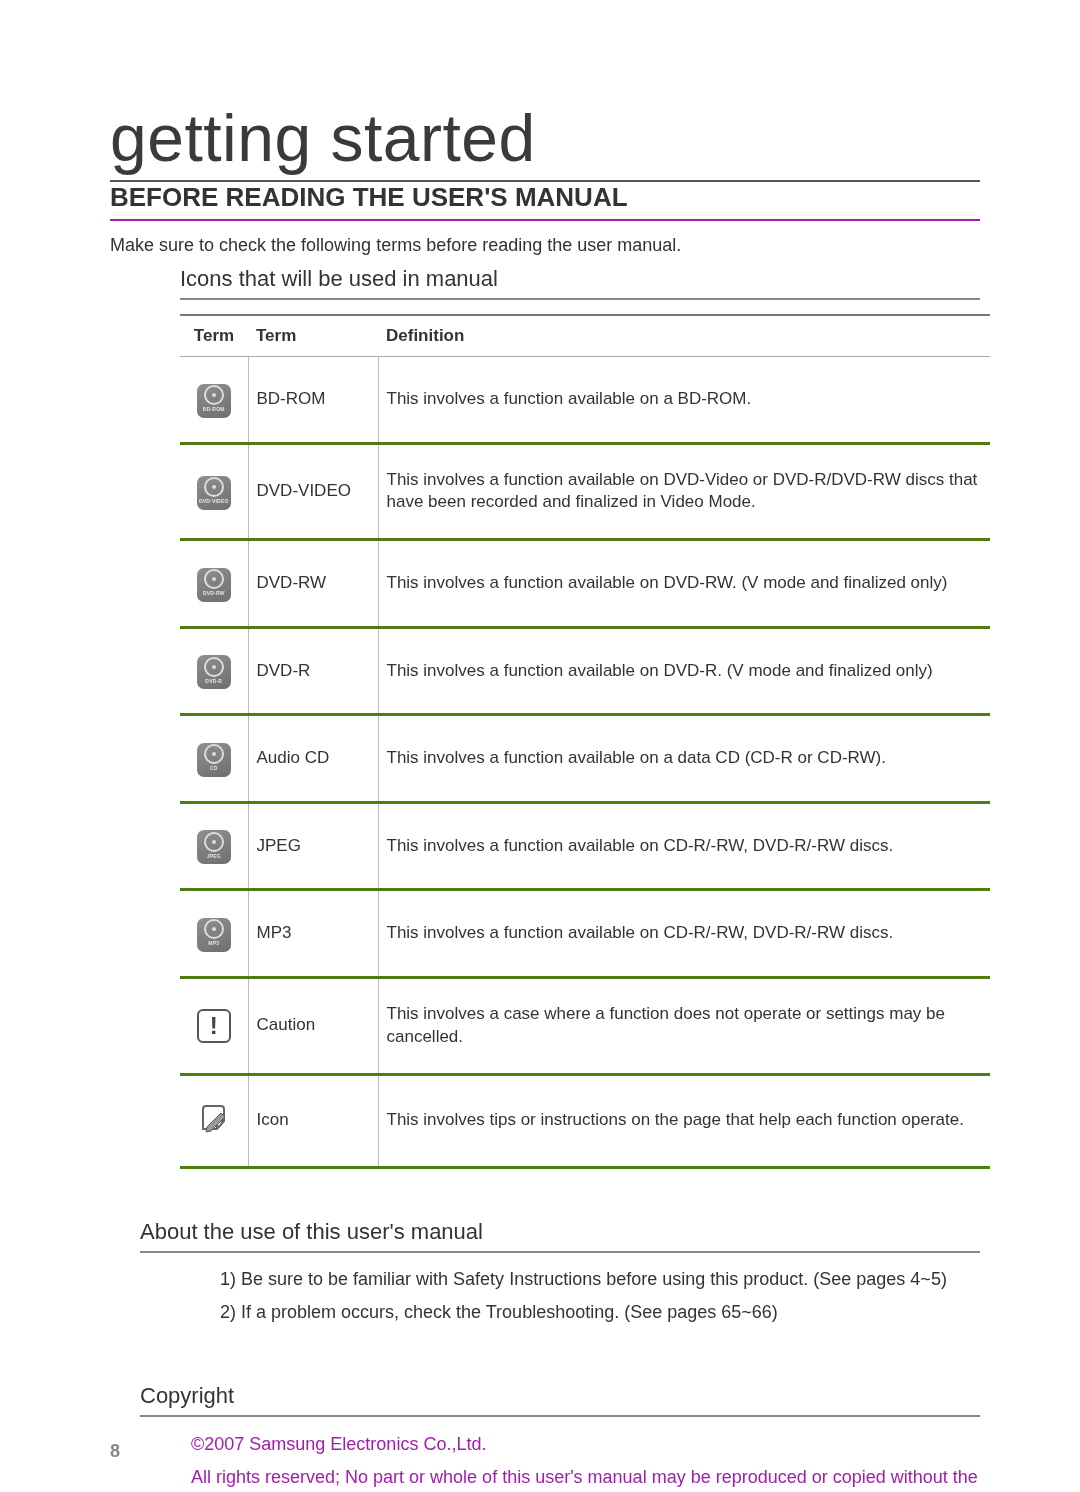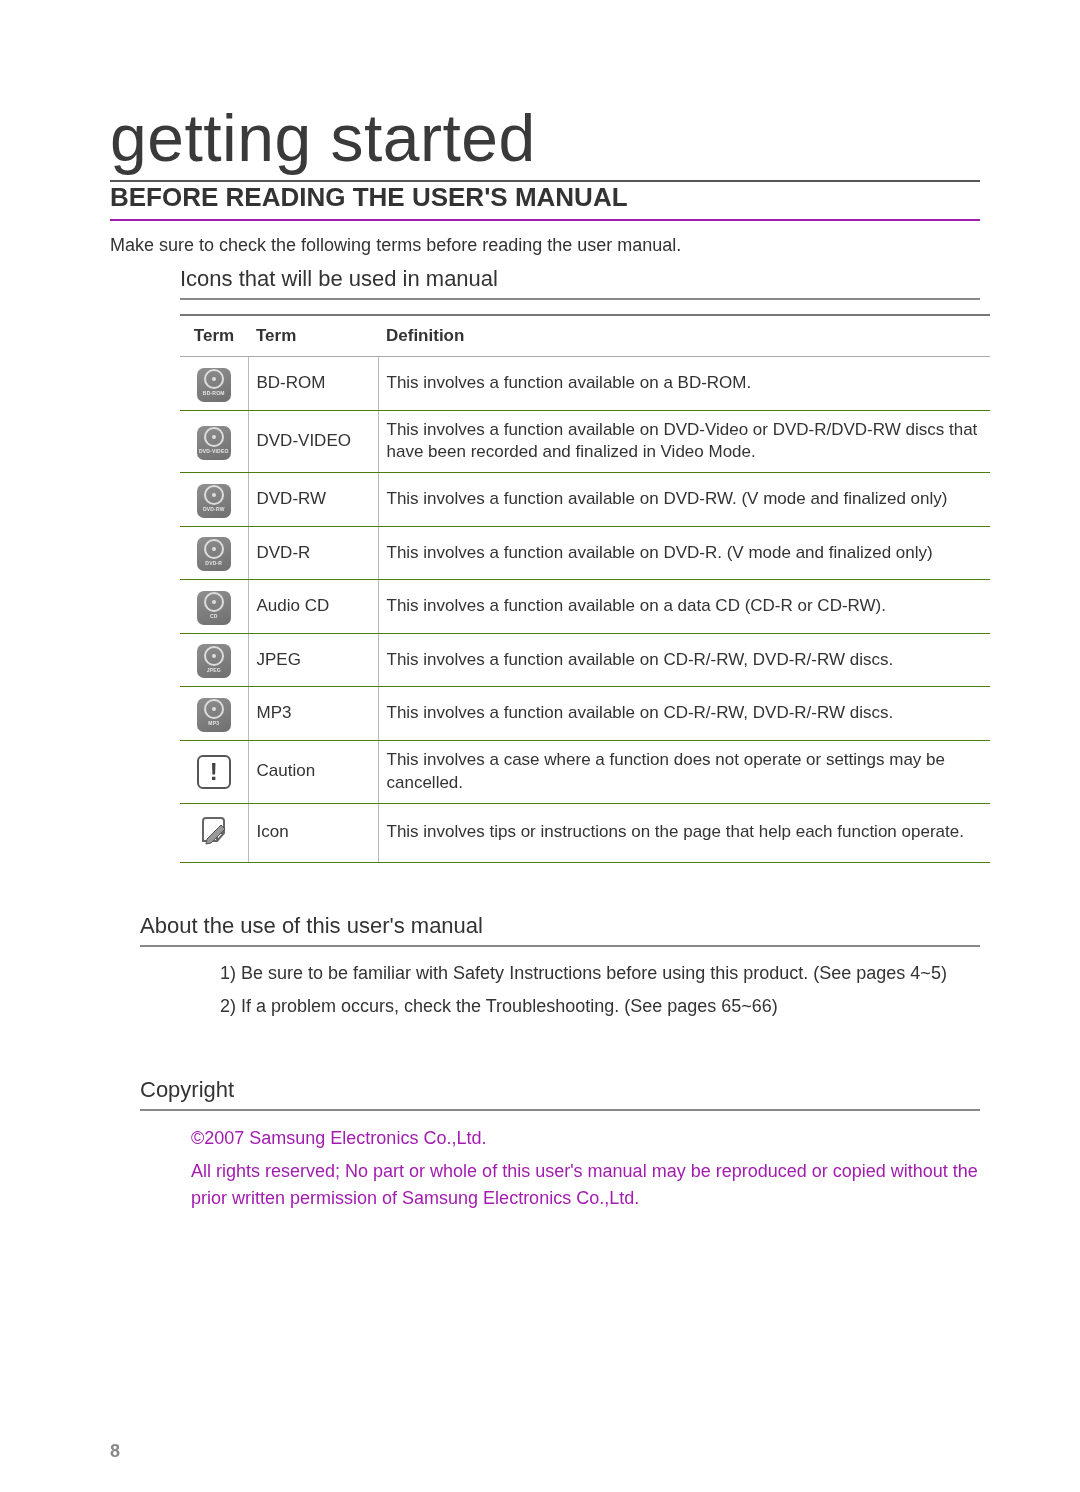--- a/index.html
+++ b/index.html
@@ -47,22 +47,22 @@
     width: 810px;
   }
   table.icon-table th {
     text-align: left;
     font-weight: bold;
     padding: 10px 8px;
     border-top: 2px solid #777;
     border-bottom: 1px solid #aaa;
   }
   table.icon-table td {
-    padding: 8px 8px;
-    border-bottom: 1px solid #4d7c0f;
+    padding: 24px 8px;
+    border-bottom: 3px solid #4d7c0f;
     border-right: 1px solid #bbb;
     vertical-align: middle;
     line-height: 1.35;
   }
   table.icon-table td:last-child { border-right: none; }
   table.icon-table th:nth-child(1), table.icon-table td:nth-child(1) { width: 68px; text-align:center; }
   table.icon-table th:nth-child(2), table.icon-table td:nth-child(2) { width: 130px; }
   table.icon-table th:nth-child(3), table.icon-table td:nth-child(3) { }
 
   

